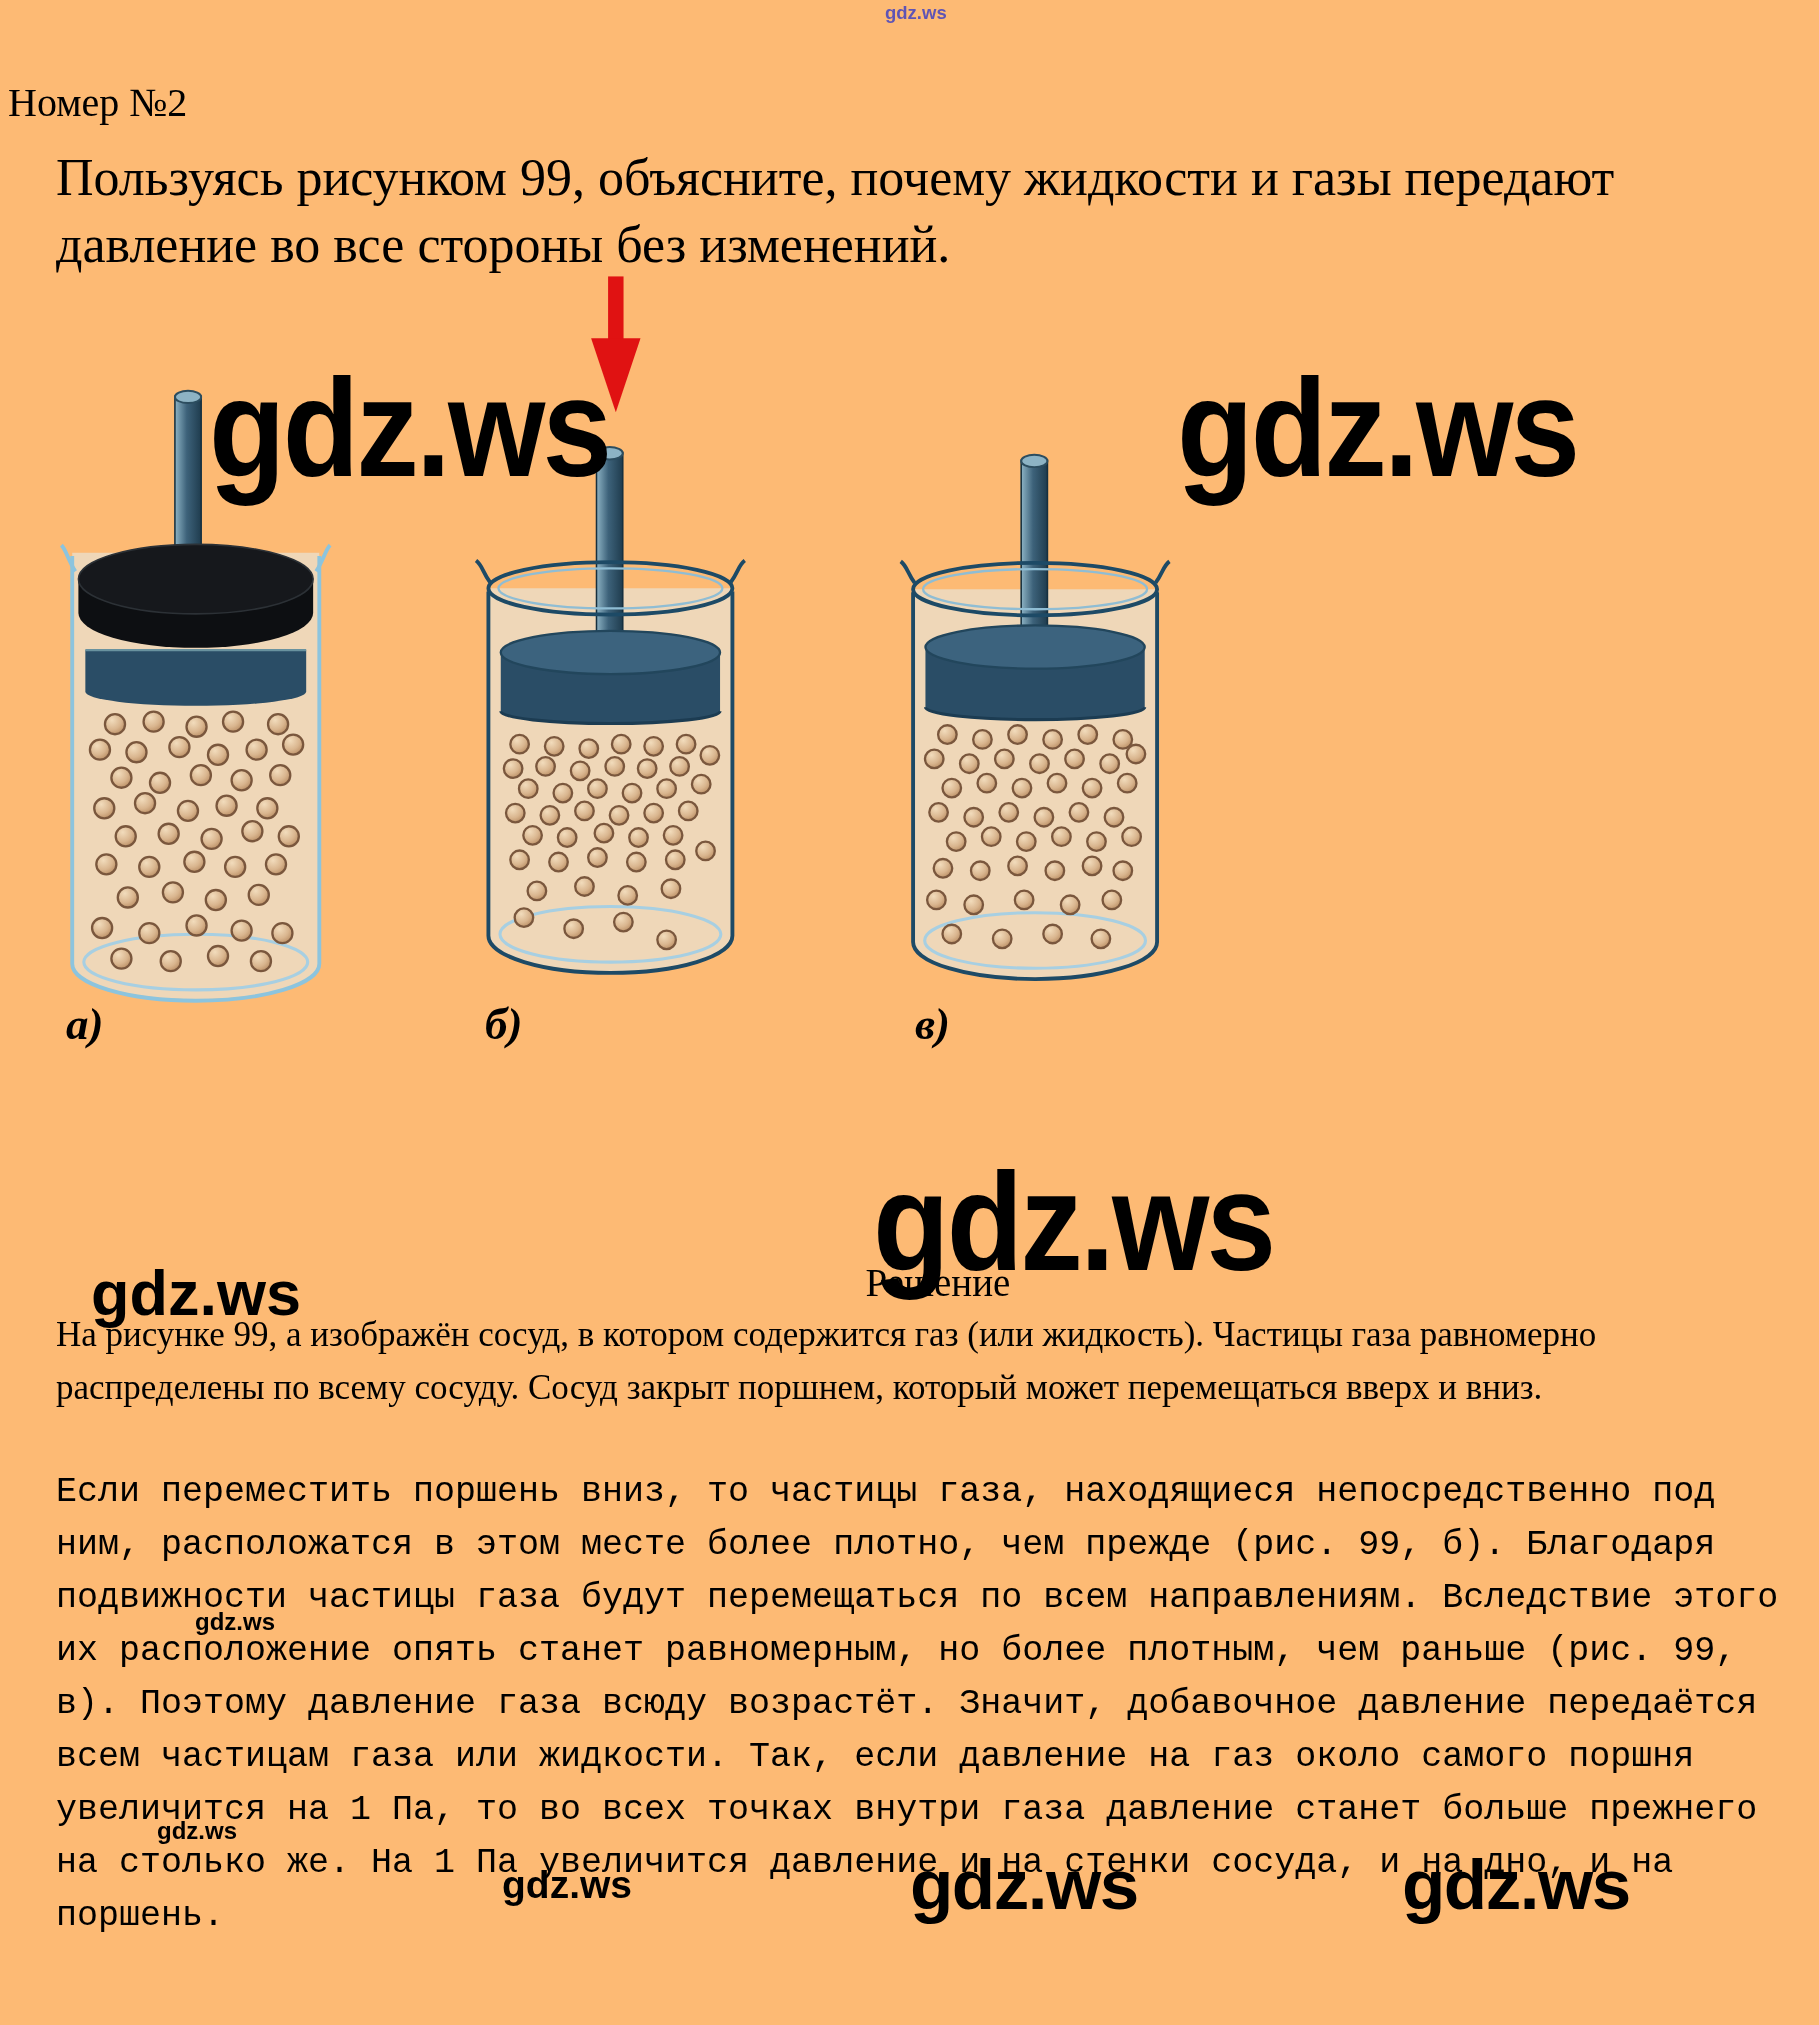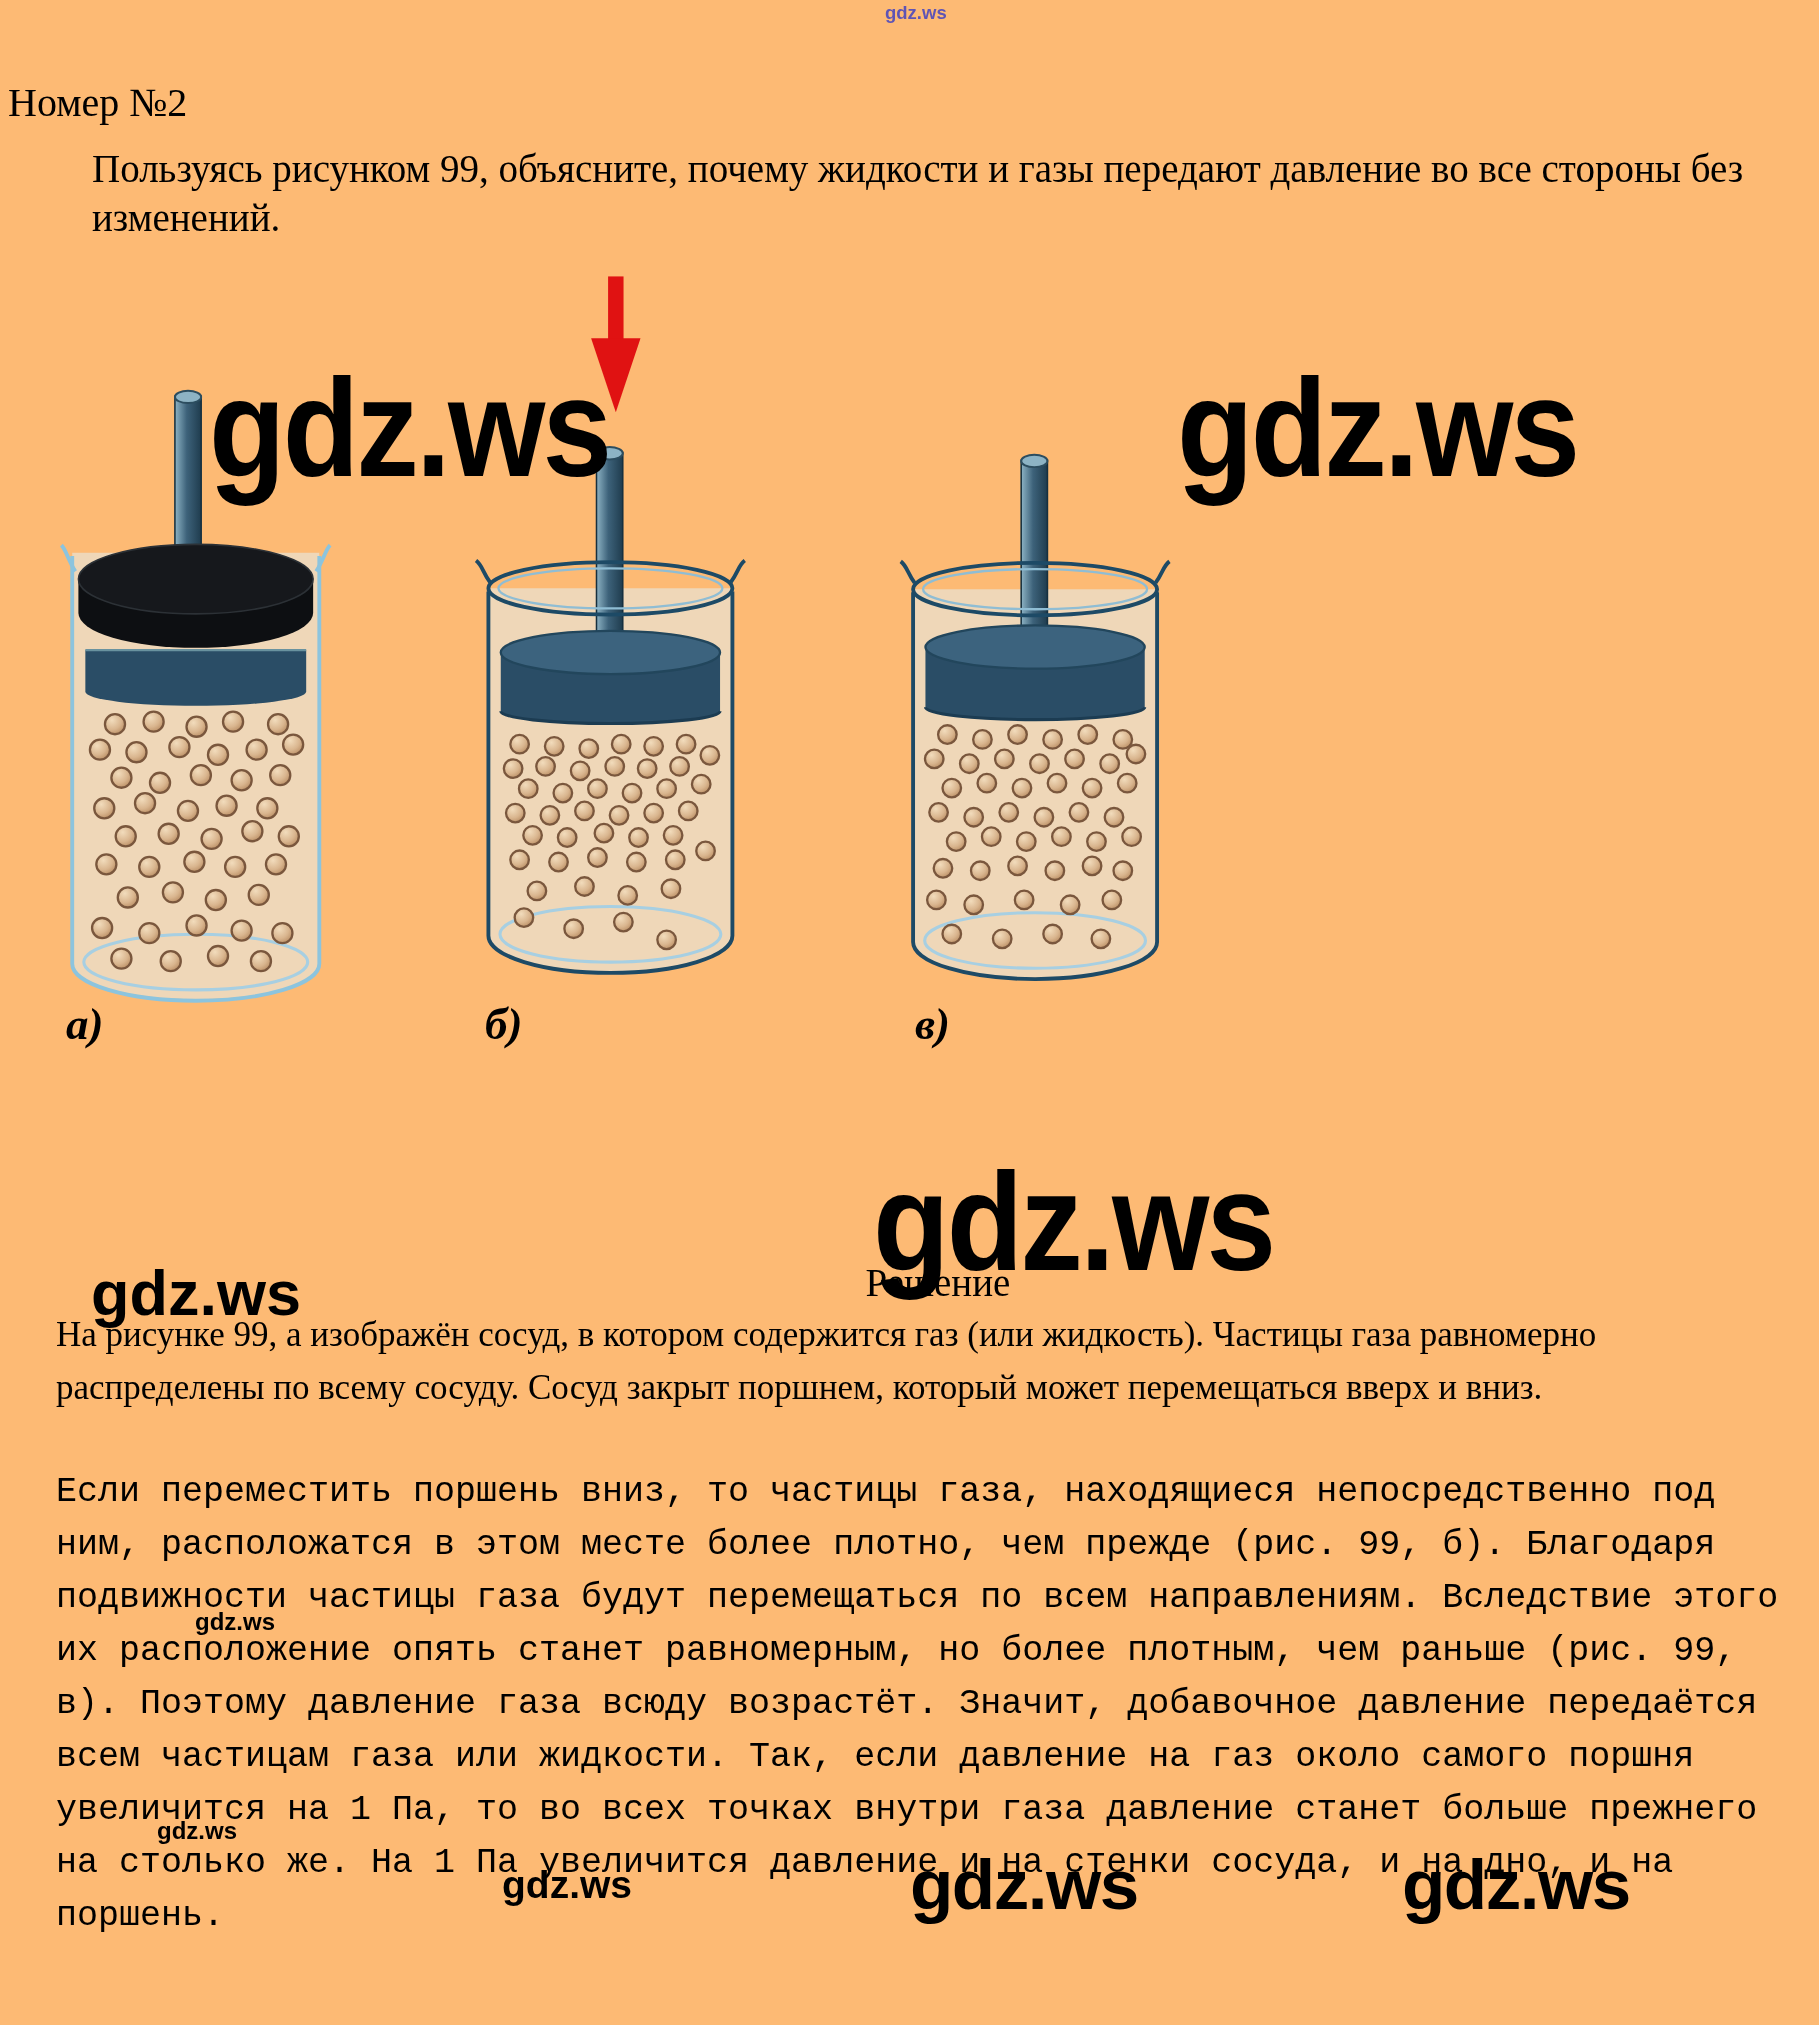--- a/index.html
+++ b/index.html
@@ -1,21 +1,21 @@
 <!DOCTYPE html>
 <html style="font-size:12.4px"><head>
 <meta charset="utf-8">
 <style>
   html,body{margin:0;padding:0;background:#888;}
   .page{position:relative;width:1820px;height:2025px;background:#fdba74;
         font-family:"Liberation Serif",serif;color:#000;overflow:hidden;margin:0 auto;}
   .title{position:absolute;left:0;top:71px;width:100%;text-align:left;
          font-size:40px;font-weight:400;margin:8px;}
   .problem{position:absolute;left:56px;top:144px;width:1664px;
-           font-size:39px;line-height:49px;margin-left:36px;}
+           font-size:52px;line-height:67px;}
   #fig-svg{position:absolute;left:0;top:0;width:1820px;height:1081px;z-index:1;}
   .beaker-label{position:absolute;top:998px;z-index:2;
                 font:italic 700 45px "Liberation Serif",serif;}
   .bl-0{left:66px;} .bl-1{left:485px;} .bl-2{left:915px;}
   .caption{position:absolute;left:56px;top:1074px;width:1684px;z-index:2;
            font:italic 700 40px "Liberation Serif",serif;line-height:59px;}
   .sol-head{position:absolute;left:0;top:1260px;width:100%;text-align:center;
             font-size:39px;z-index:2;padding-left:28px;}
   .para{position:absolute;left:56px;width:1734px;font-size:35px;line-height:53px;z-index:2;}
   .p1{top:1308px;} .p2{top:1466px;font-family:Liberation Mono, monospace;}

